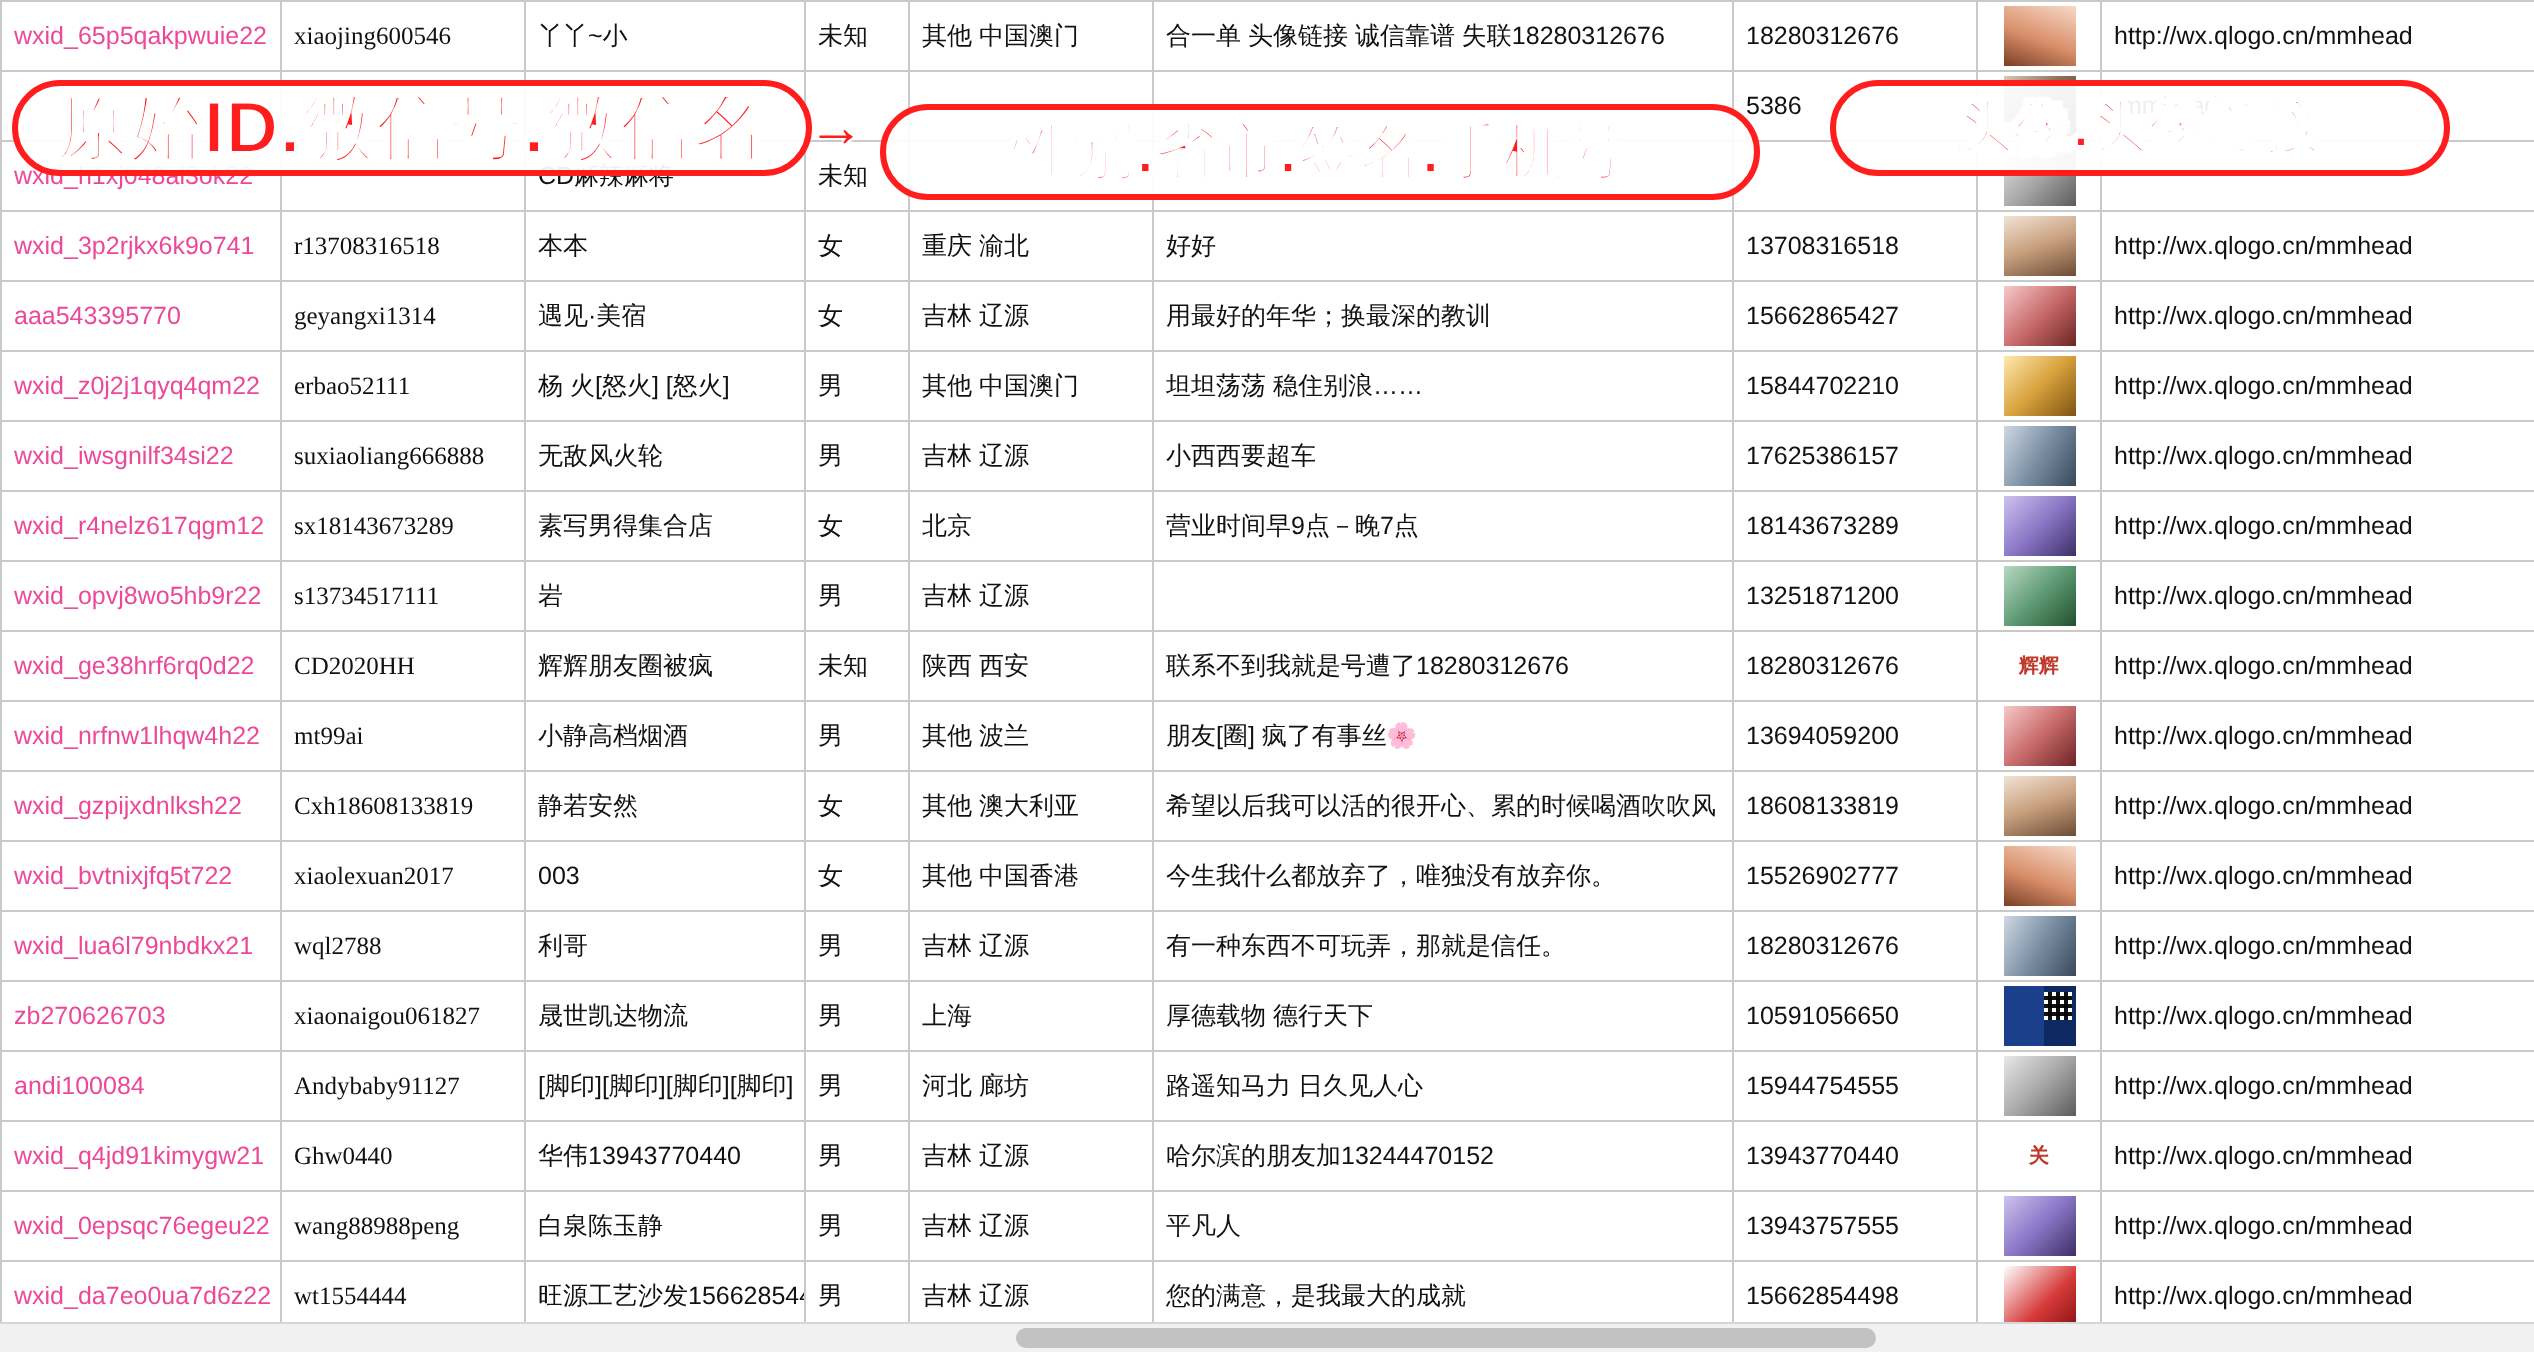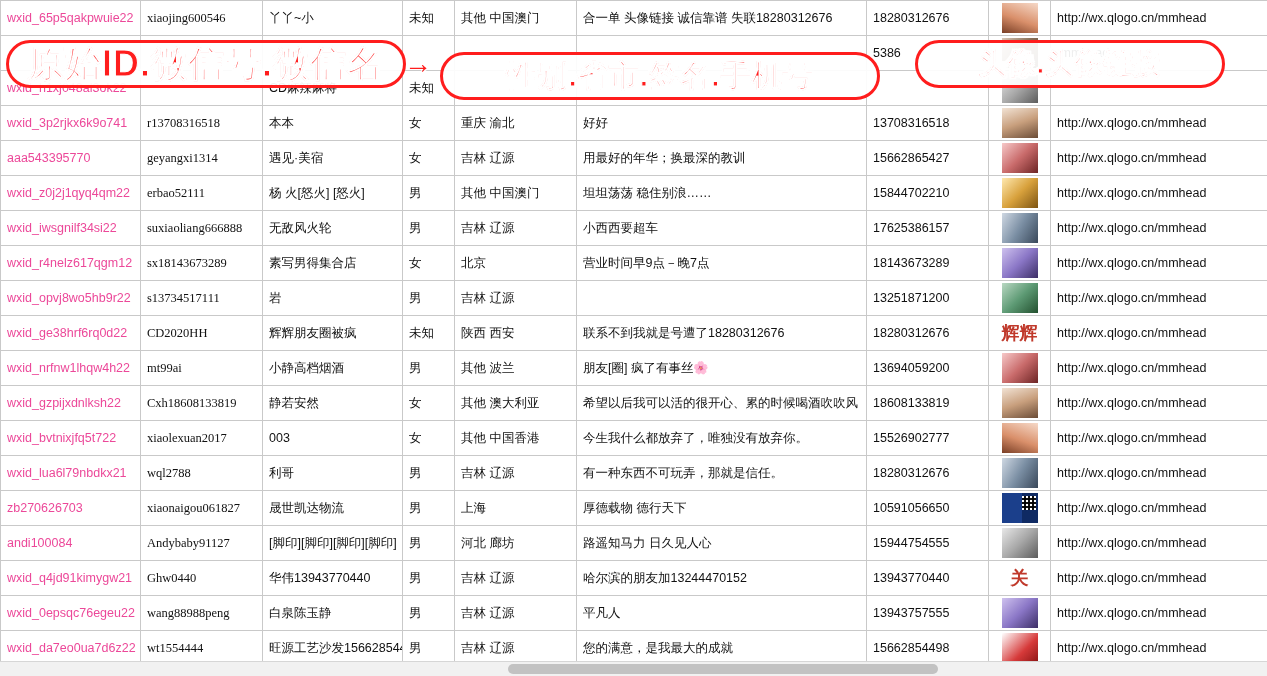--- a/index.html
+++ b/index.html
@@ -69,21 +69,21 @@
   .av4{background:linear-gradient(200deg,#f6d9c8 0%,#d98f6a 55%,#7a3f26 100%);}
   .av5{background:linear-gradient(135deg,#e8e8e8 0%,#a8a8a8 50%,#5c5c5c 100%);}
   .av6{background:linear-gradient(135deg,#ffe9b0 0%,#d8a13c 50%,#7d5412 100%);}
   .av7{background:linear-gradient(135deg,#b9d8c2 0%,#5d9a74 50%,#23502f 100%);}
   .av8{background:linear-gradient(135deg,#f7c9c9 0%,#c96b6b 50%,#6d2424 100%);}
   .av9{background:linear-gradient(135deg,#cfc2ef 0%,#8a76c6 50%,#3d2f66 100%);}
   .av10{background:linear-gradient(135deg,#ffffff 0%,#d63a3a 60%,#8c1414 100%);}
   .av-text{
     display:flex;align-items:center;justify-content:center;
     width:36px;height:30px;margin:0 auto;
-    color:#c0392b;font-weight:bold;font-size:18px;
+    color:#c0392b;font-weight:bold;font-size:10px;
     background:#fff;
   }
   .av-qr{
     width:36px;height:30px;margin:0 auto;
     background:
       linear-gradient(90deg,#1b3f8b 0 55%,#0f2a63 55% 100%);
     position:relative;
   }
   .av-qr:after{
     content:"";position:absolute;right:2px;top:3px;width:14px;height:14px;

